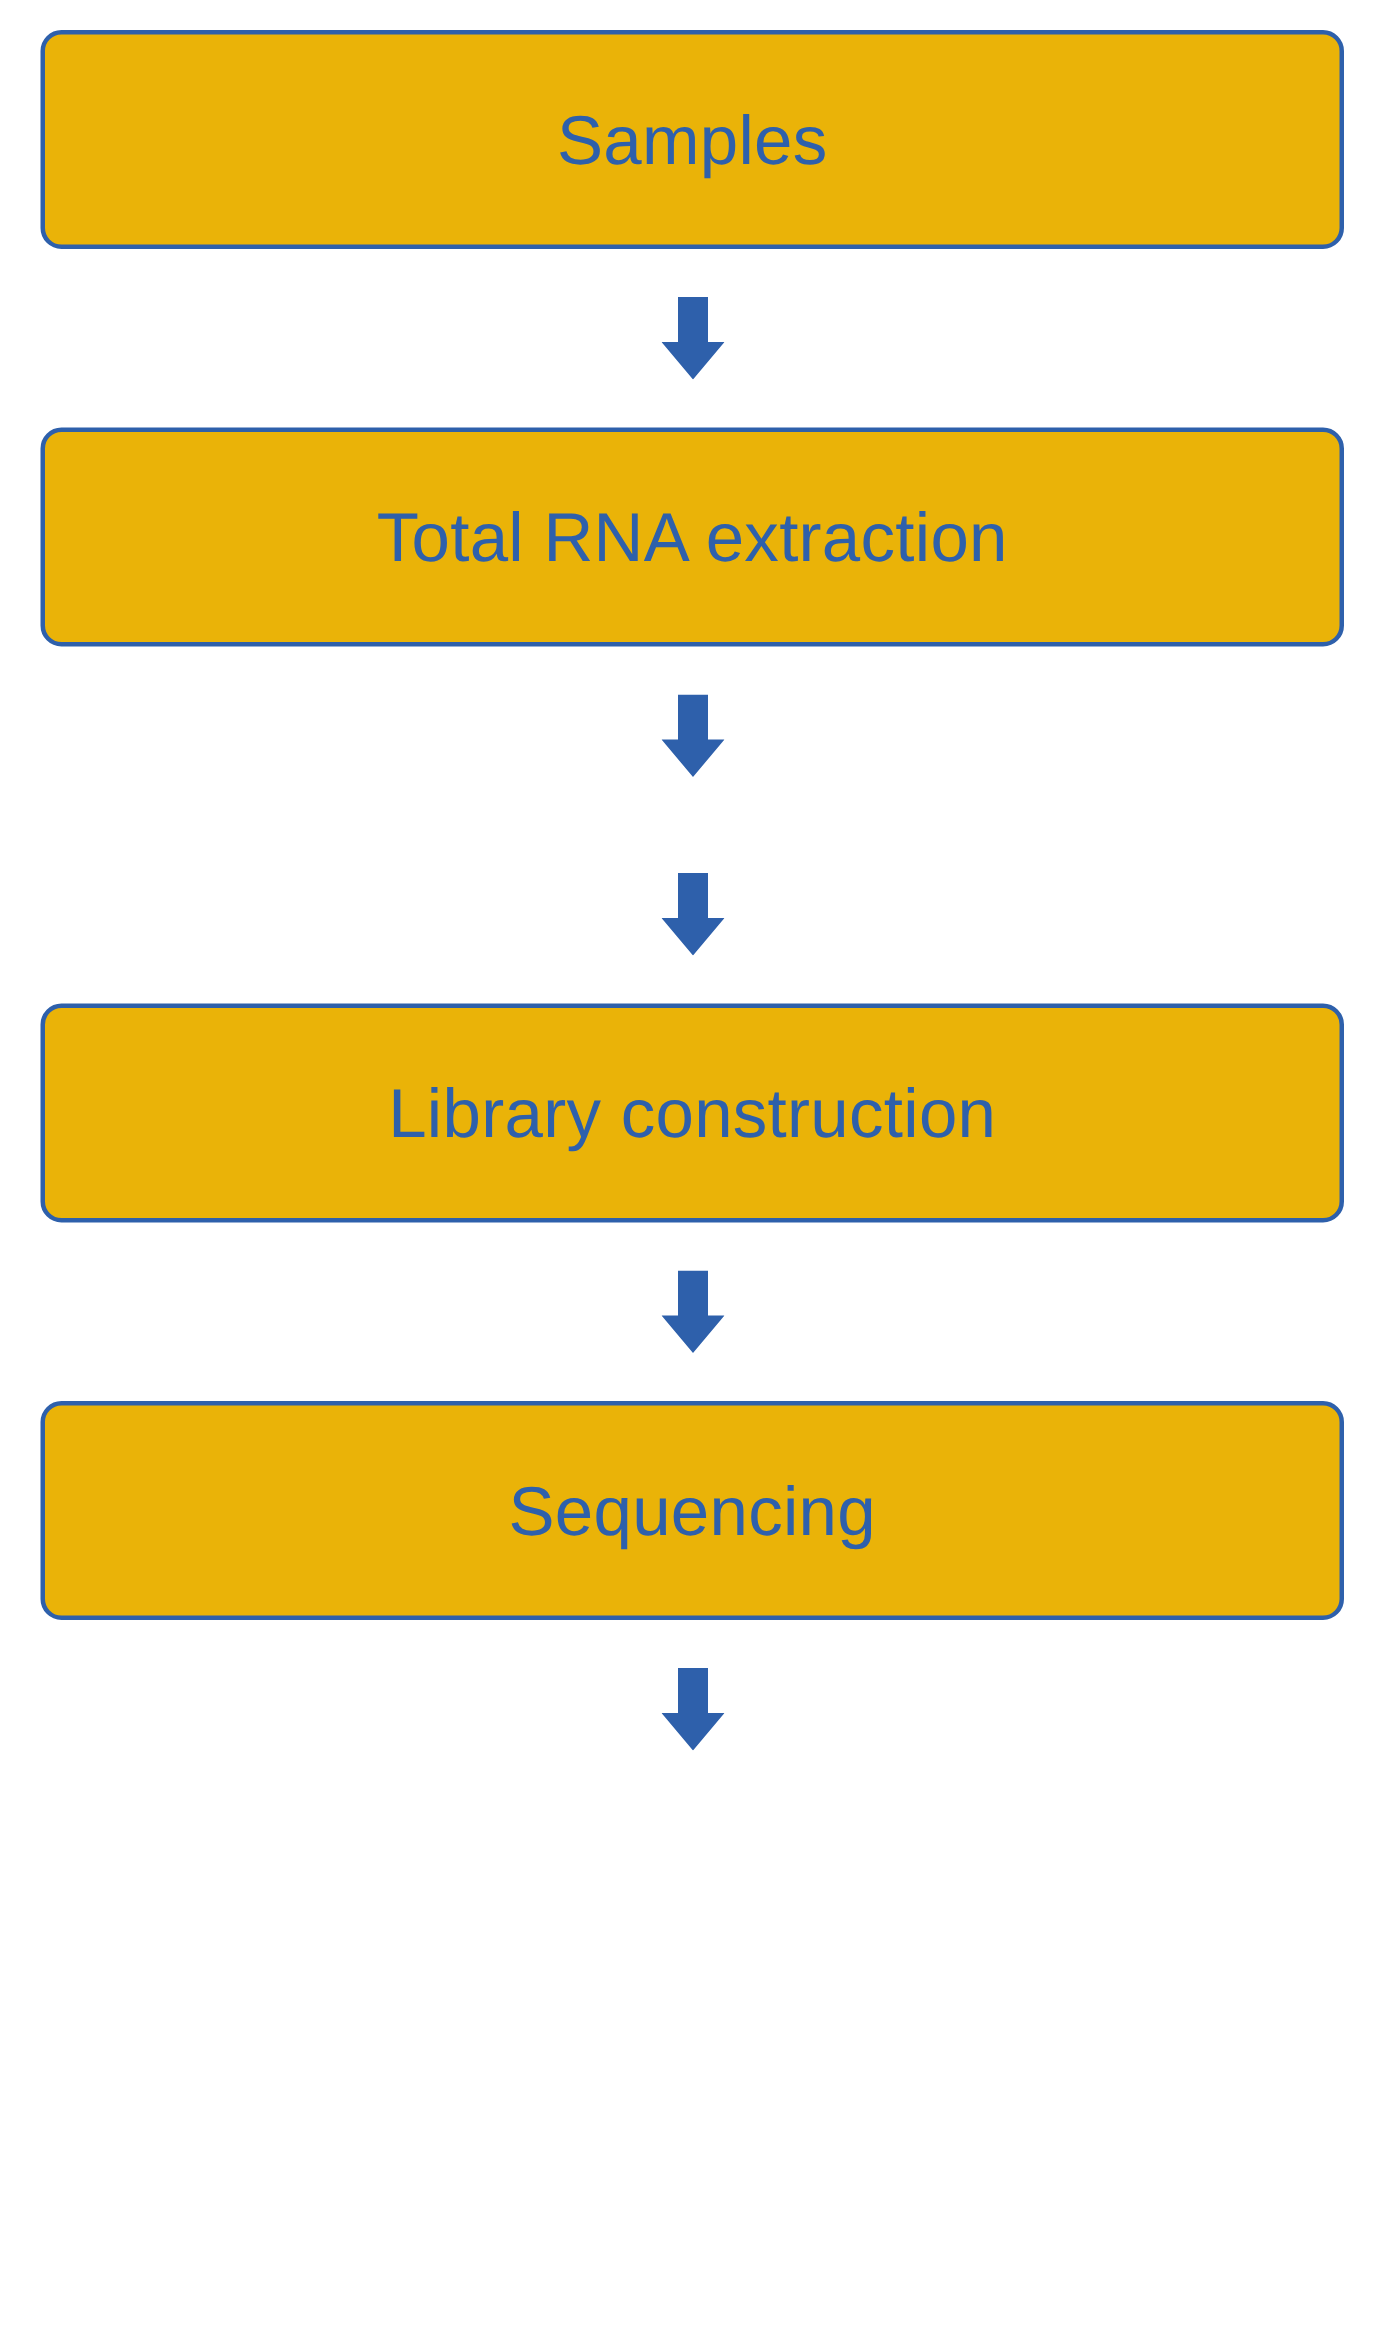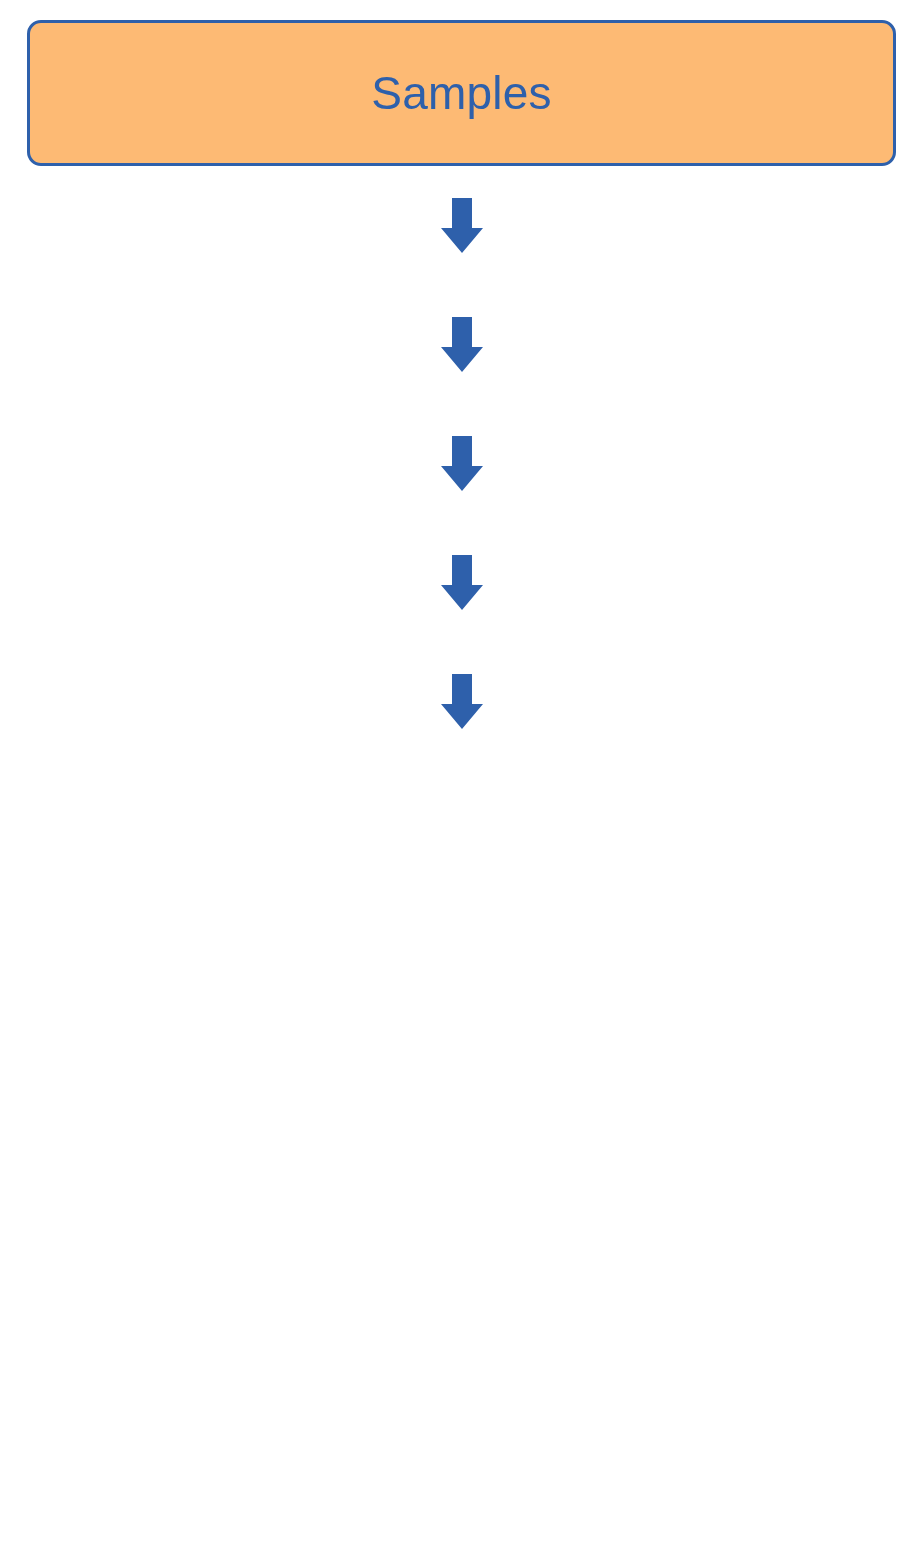--- a/index.html
+++ b/index.html
@@ -24,21 +24,21 @@
     flex-direction: column;
     align-items: center;
   }
 
   .step-row {
     width: 869px;
     height: 146px;
     box-sizing: border-box;
     border: 3px solid #2E60AB;
     border-radius: 14px;
-    background: #fdba74;
+    background: #eab308;
     display: flex;
     align-items: center;
     justify-content: center;
     flex: 0 0 auto;
   }
 
   .step-label {
     color: #2E60AB;
     font-size: 46px;
     font-weight: 400;
@@ -71,47 +71,56 @@
   </div>
 
   <div class="connector">
     <span>
       <svg width="42" height="55" viewBox="0 0 42 55" xmlns="http://www.w3.org/2000/svg">
         <polygon points="11,0 31,0 31,30 42,30 21,55 0,30 11,30" fill="#2E60AB"></polygon>
       </svg>
     </span>
   </div>
 
+  <div class="step-row">
+    <span class="step-label">Total RNA extraction</span>
+  </div>
 
   <div class="connector">
     <span>
       <svg width="42" height="55" viewBox="0 0 42 55" xmlns="http://www.w3.org/2000/svg">
         <polygon points="11,0 31,0 31,30 42,30 21,55 0,30 11,30" fill="#2E60AB"></polygon>
       </svg>
     </span>
   </div>
 
 
   <div class="connector">
     <span>
       <svg width="42" height="55" viewBox="0 0 42 55" xmlns="http://www.w3.org/2000/svg">
         <polygon points="11,0 31,0 31,30 42,30 21,55 0,30 11,30" fill="#2E60AB"></polygon>
       </svg>
     </span>
   </div>
 
+  <div class="step-row">
+    <span class="step-label">Library construction</span>
+  </div>
 
   <div class="connector">
     <span>
       <svg width="42" height="55" viewBox="0 0 42 55" xmlns="http://www.w3.org/2000/svg">
         <polygon points="11,0 31,0 31,30 42,30 21,55 0,30 11,30" fill="#2E60AB"></polygon>
       </svg>
     </span>
   </div>
 
+  <div class="step-row">
+    <span class="step-label">Sequencing</span>
+  </div>
 
   <div class="connector">
     <span>
       <svg width="42" height="55" viewBox="0 0 42 55" xmlns="http://www.w3.org/2000/svg">
         <polygon points="11,0 31,0 31,30 42,30 21,55 0,30 11,30" fill="#2E60AB"></polygon>
       </svg>
     </span>
   </div>
 
 

